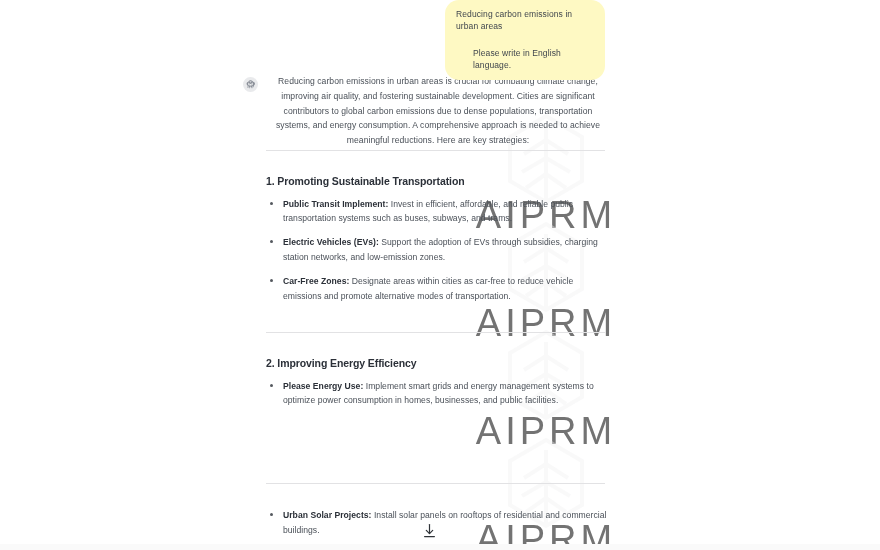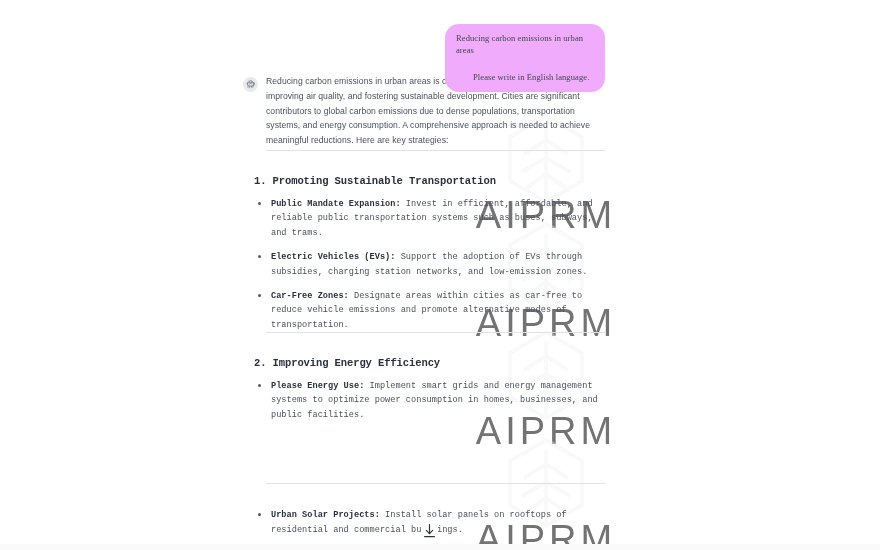--- a/index.html
+++ b/index.html
@@ -47,28 +47,27 @@
     color: #737373;
     line-height: 1;
     margin-top: -14px;
     font-family: "Liberation Sans", sans-serif;
   }
 
   
   #prompt-bubble {
     position: absolute;
     left: 445px;
-    top: 24px;
+    top: 0;
     width: 160px;
-    background: #f0abfc;
+    background: #fef9c3;
     border-radius: 14px;
     padding: 8px 11px 9px 11px;
     box-sizing: border-box;
     z-index: 3;
-    font-family: Liberation Serif, serif;
   }
   .bubble-line {
     font-size: 8.5px;
     line-height: 1.45;
     color: #40464d;
     letter-spacing: .1px;
   }
   .bubble-line.second { margin-top: 14px; padding-left: 17px; }
 
   
@@ -97,39 +96,38 @@
     margin-left: 26px;
     width: 344px;
   }
 
   .intro-para {
     font-size: 8.6px;
     line-height: 1.72;
     color: #4a5058;
     letter-spacing: .05px;
     margin: 0;
-    text-align: left;
+    text-align: center;
   }
 
   .divider {
     height: 1px;
     background: #e2e2e4;
     border: 0;
     margin: 0;
   }
   #div-1 { position:absolute; left: 266px; top: 150px;  width: 339px; }
   #div-2 { position:absolute; left: 266px; top: 332px;  width: 339px; }
   #div-3 { position:absolute; left: 266px; top: 483px;  width: 339px; }
 
   .section {
     position: absolute;
-    left: 254px;
+    left: 266px;
     width: 344px;
     z-index: 2;
-    font-family: Liberation Mono, monospace;
   }
   #section-1 { top: 175px; }
   #section-2 { top: 357px; }
   #section-3 { top: 508px; }
 
   .section-heading {
     font-size: 10.5px;
     font-weight: bold;
     color: #2b3038;
     letter-spacing: -.1px;
@@ -266,21 +264,21 @@
 
 <hr class="divider" id="div-1">
 <hr class="divider" id="div-2">
 <hr class="divider" id="div-3">
 
 <div class="section" id="section-1">
   <h3 class="section-heading">1. Promoting Sustainable Transportation</h3>
   <ul class="bullet-list">
     <li class="bullet-item">
       <span class="bullet-dot"></span>
-      <span class="bullet-label">Public Mandate Expansion:</span><span class="bullet-text"> Invest in efficient, affordable, and reliable public transportation systems such as buses, subways, and trams.</span>
+      <span class="bullet-label">Public Transit Implement:</span><span class="bullet-text"> Invest in efficient, affordable, and reliable public transportation systems such as buses, subways, and trams.</span>
     </li>
     <li class="bullet-item">
       <span class="bullet-dot"></span>
       <span class="bullet-label">Electric Vehicles (EVs):</span><span class="bullet-text"> Support the adoption of EVs through subsidies, charging station networks, and low-emission zones.</span>
     </li>
     <li class="bullet-item">
       <span class="bullet-dot"></span>
       <span class="bullet-label">Car-Free Zones:</span><span class="bullet-text"> Designate areas within cities as car-free to reduce vehicle emissions and promote alternative modes of transportation.</span>
     </li>
   </ul>

